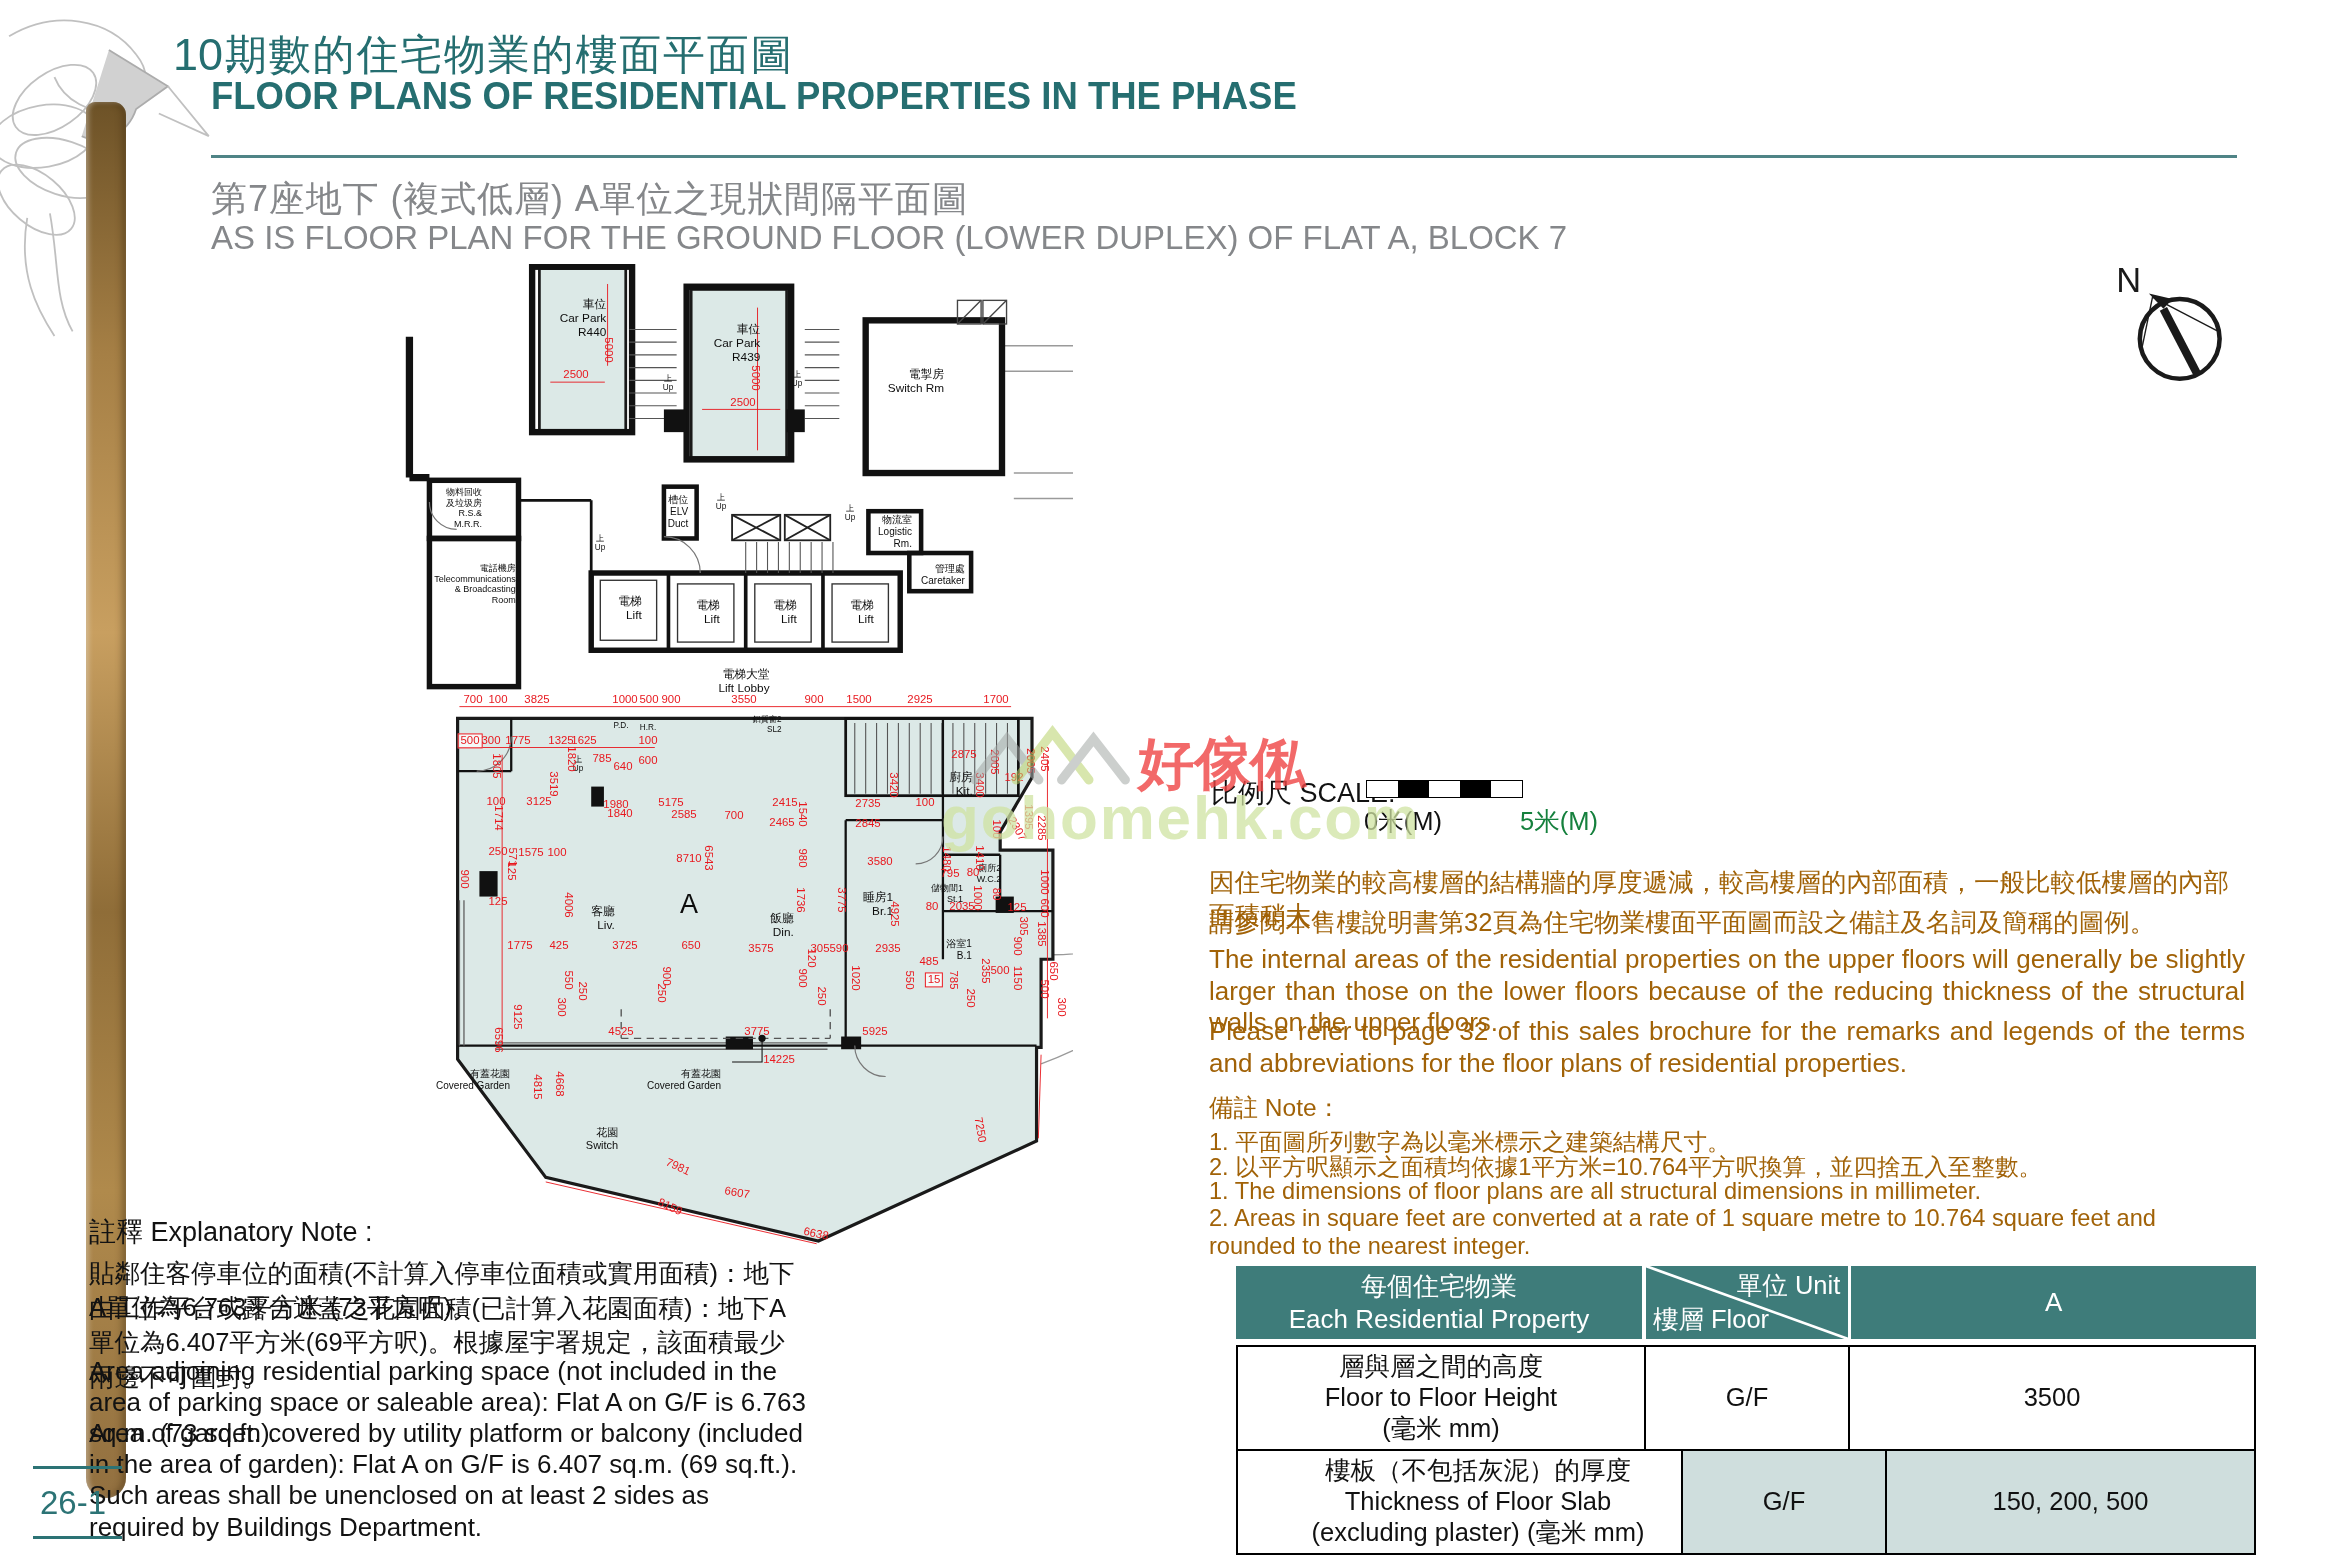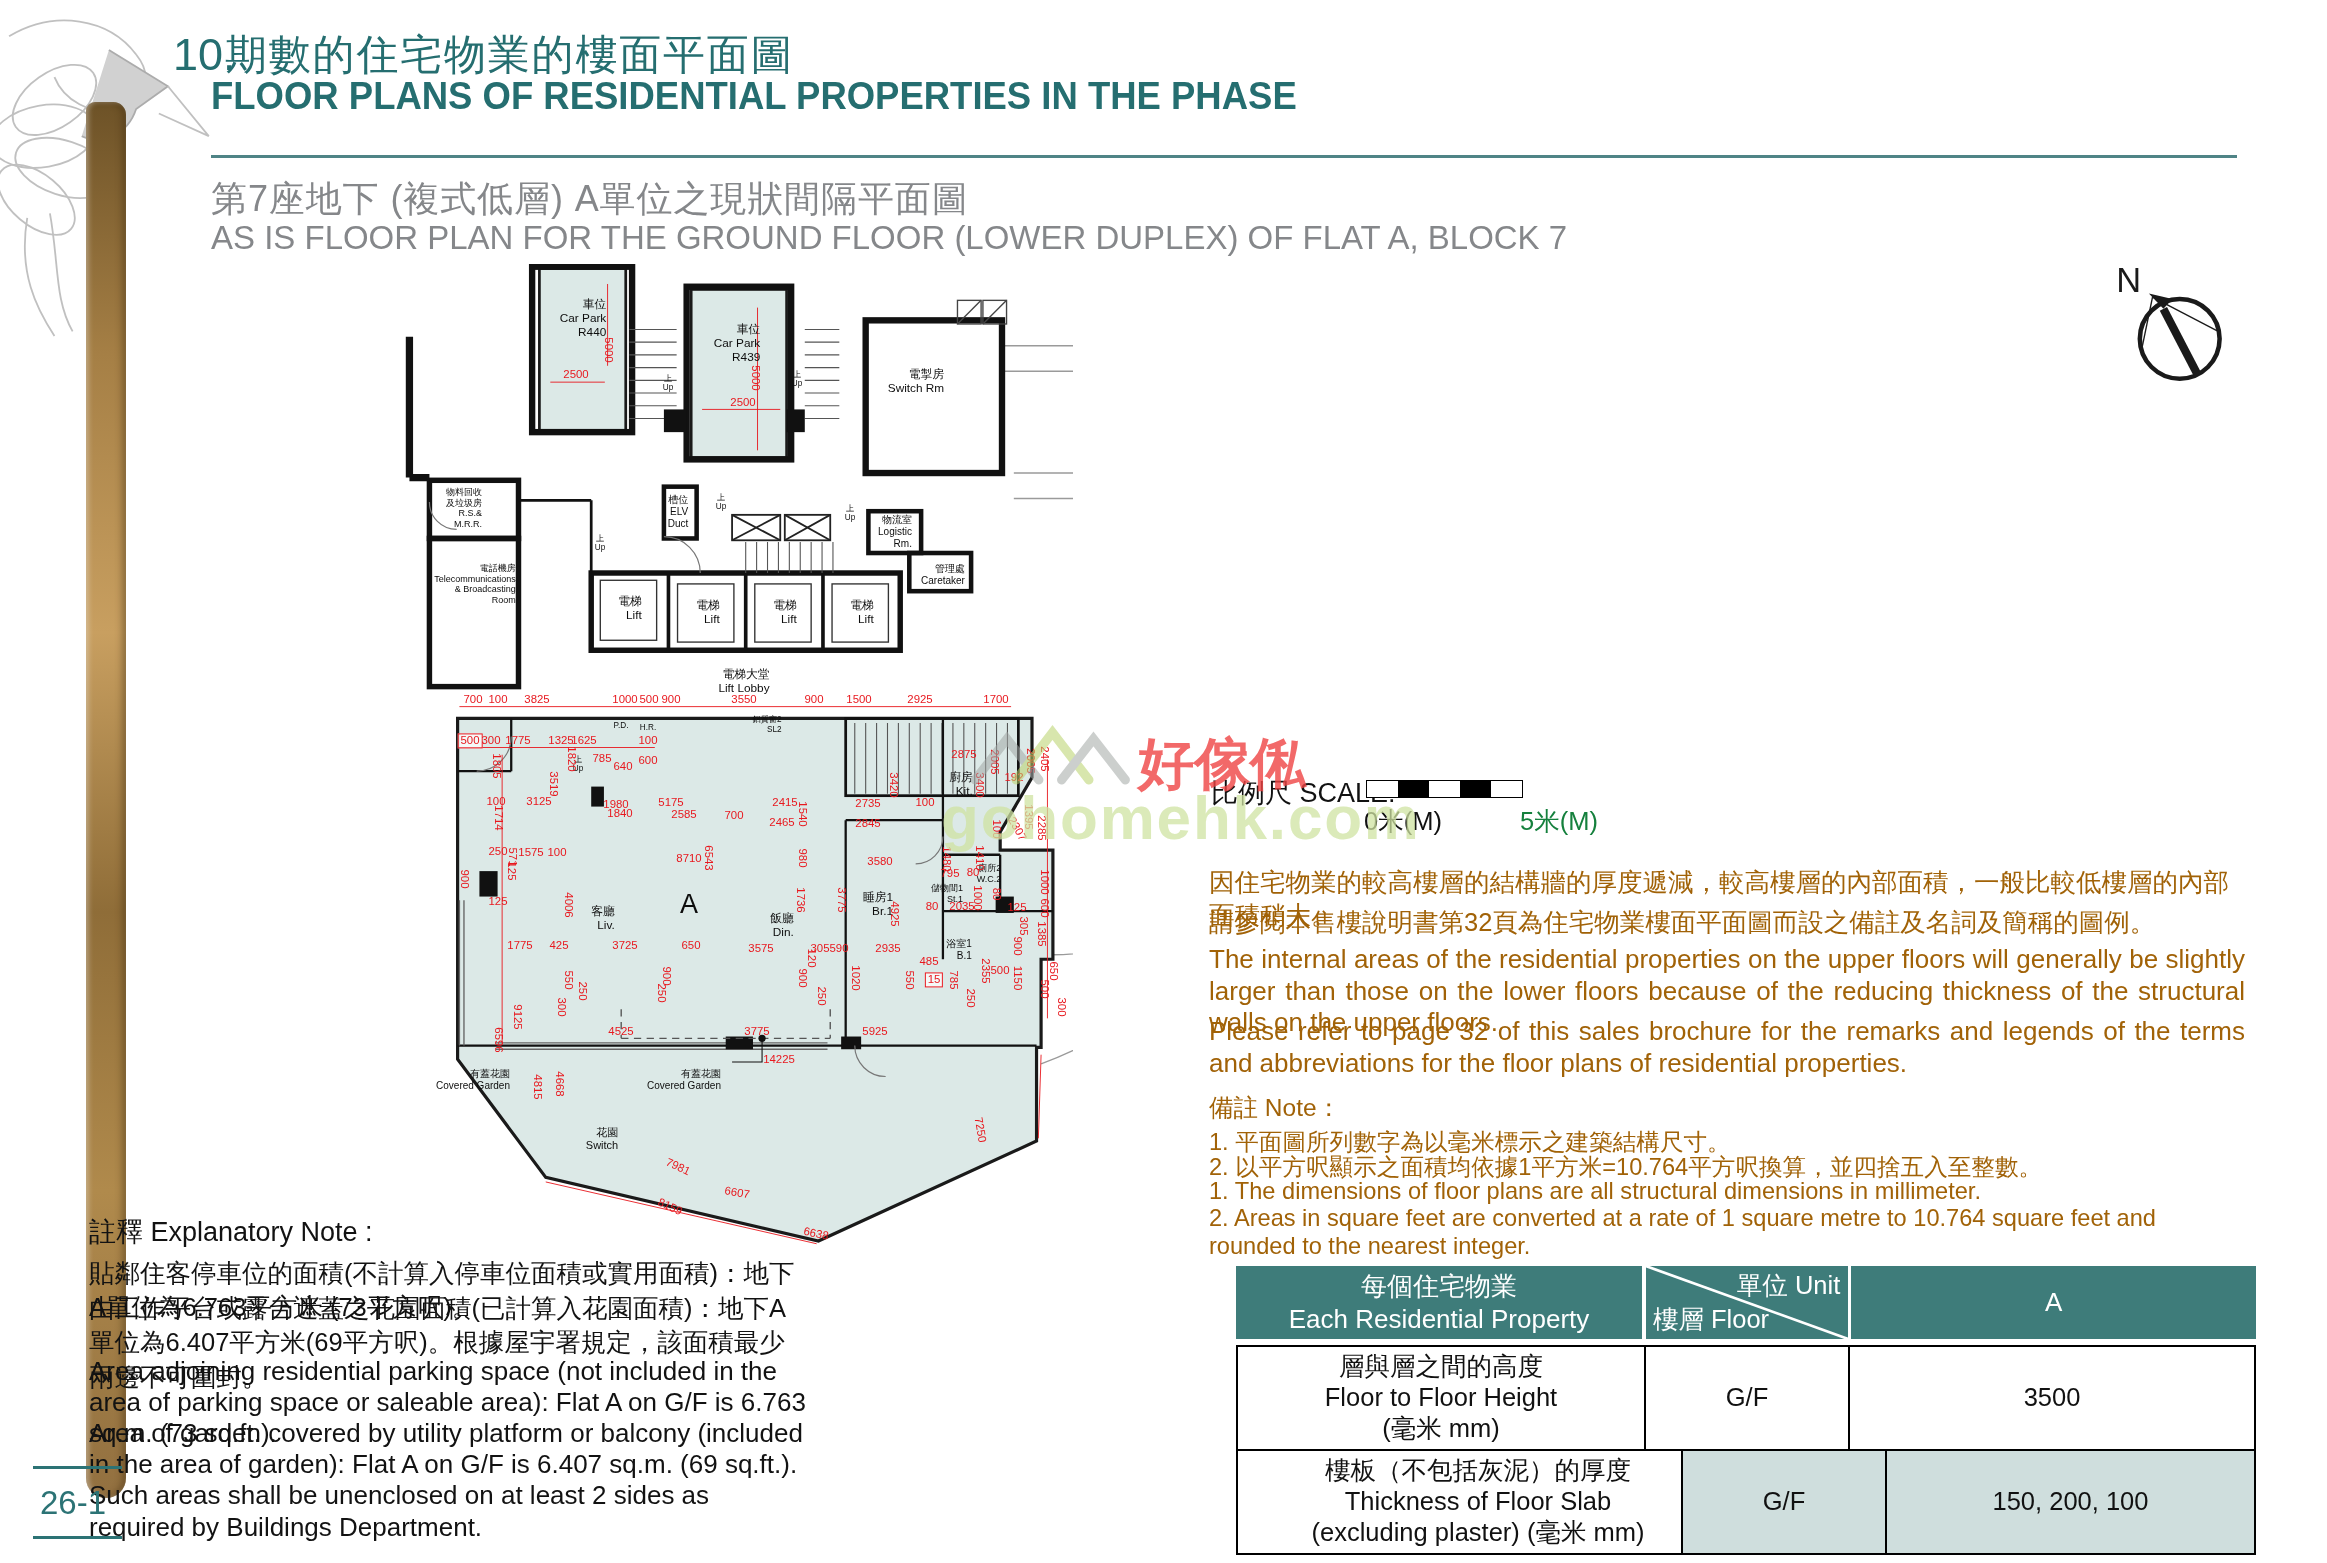--- a/index.html
+++ b/index.html
@@ -485,21 +485,21 @@
       <div class="trow">
         <div class="td td1">
           <span>樓板（不包括灰泥）的厚度</span>
           <span>Thickness of Floor Slab</span>
           <span>(excluding plaster) (毫米 mm)</span>
         </div>
         <div class="td td2 shaded">
             <span>G/F</span>
           </div>
         <div class="td td3 shaded">
-            <span>150, 200, 100</span>
+            <span>150, 200, 500</span>
           </div>
       </div>
     </div>
   </div>
 
   <div class="pline" style="top:1466px;"></div>
   <div class="pnum">26-1</div>
   <div class="pline" style="top:1536px;"></div>
 
 </div>

